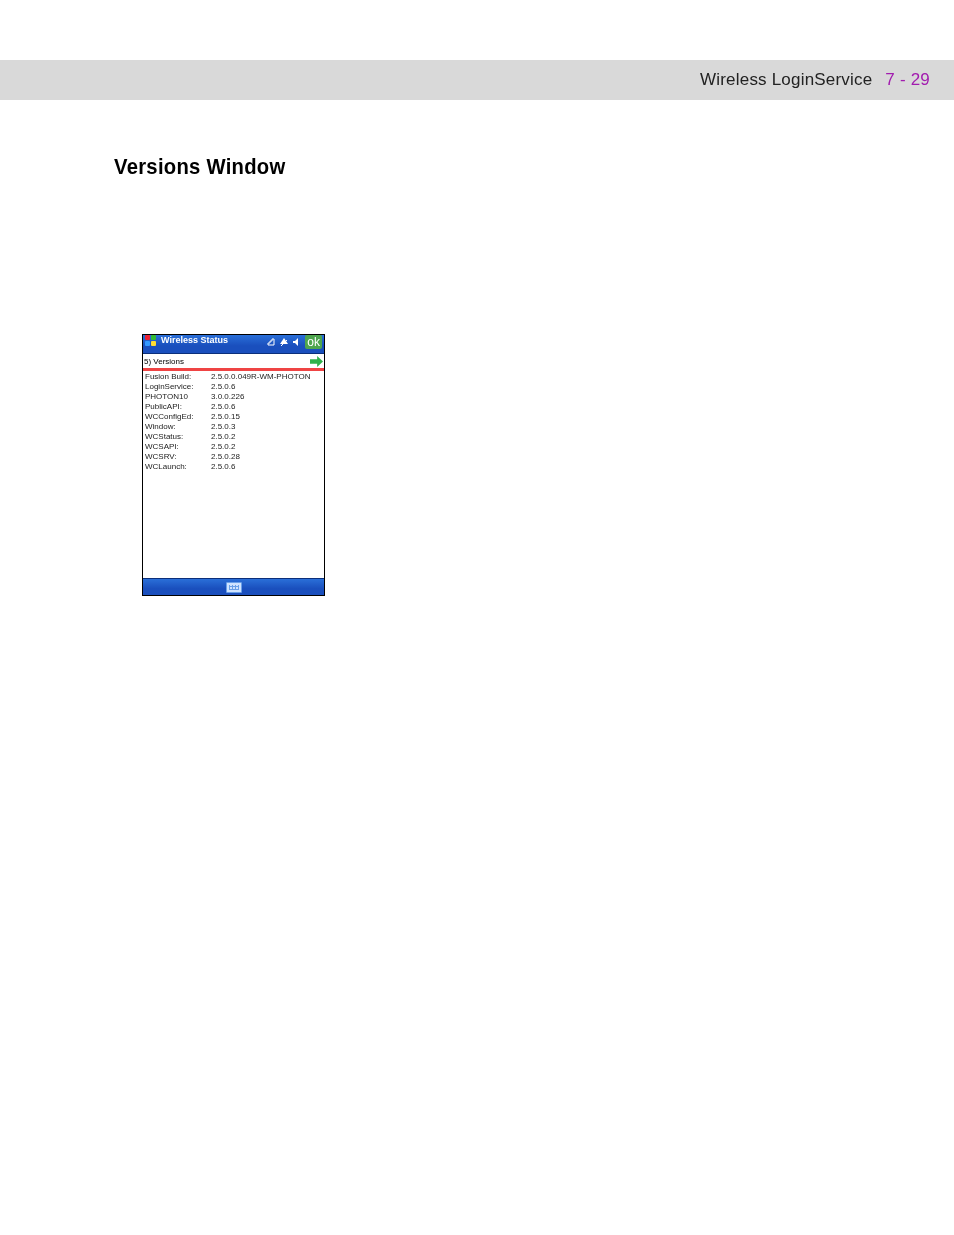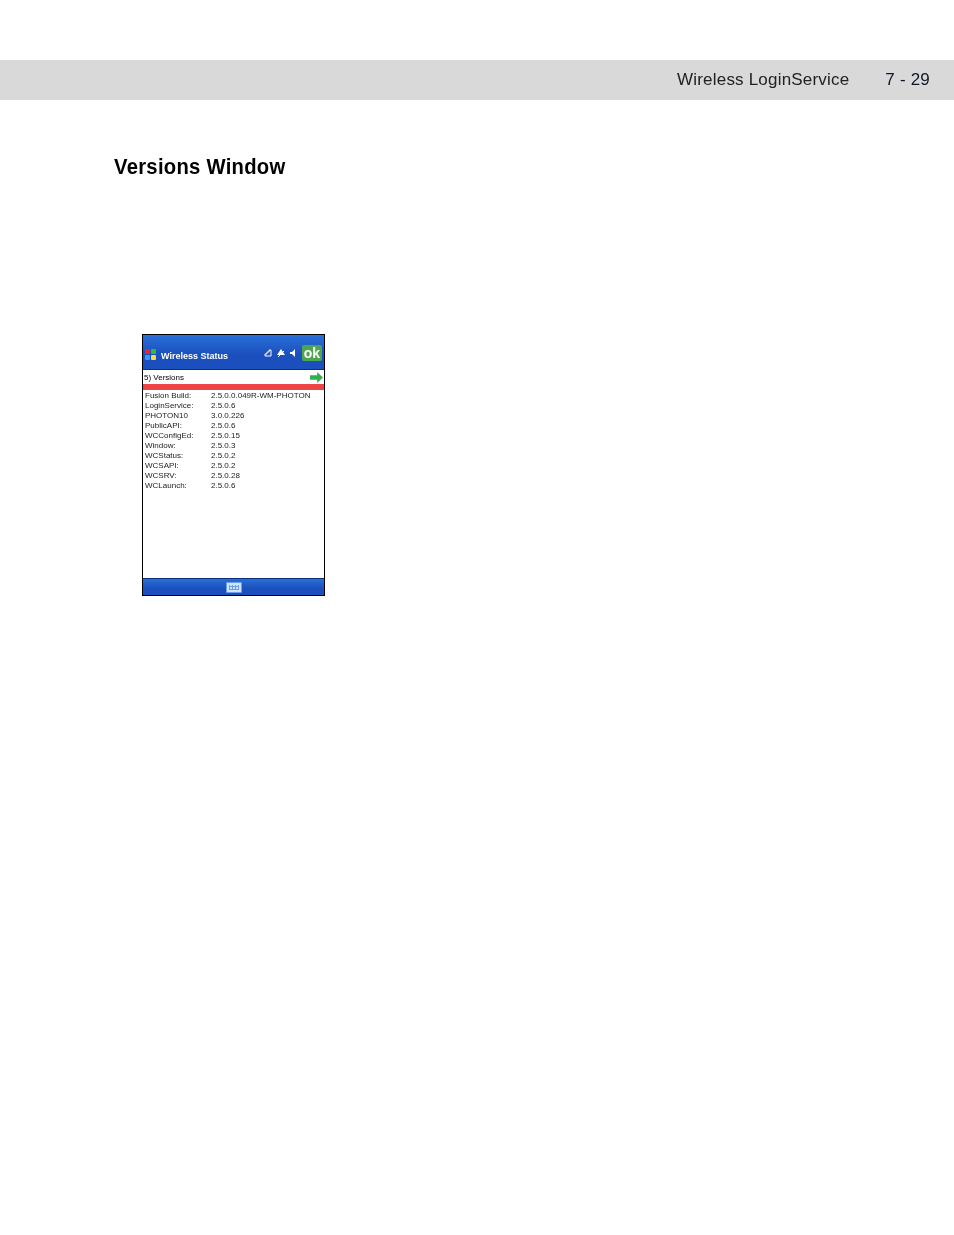--- a/index.html
+++ b/index.html
@@ -30,22 +30,22 @@
   }
   .header-text {
     font-size: 17px;
     letter-spacing: 0.2px;
   }
   .header-chapter {
     font-weight: 400;
     color: #222;
   }
   .header-pagenum {
-    color: #0f172a;
-    margin-left: 31px;
+    color: #a21caf;
+    margin-left: 8px;
   }
   .content {
     padding: 48px 0 0 114px;
     margin-top: 6px;
   }
   .section-title {
     font-size: 22px;
     font-weight: 700;
     letter-spacing: 0.3px;
     font-family: "Arial Narrow", Arial, Helvetica, sans-serif;
@@ -64,25 +64,25 @@
     border-bottom-width: 1px;
     background: #fff;
     display: flex;
     flex-direction: column;
     font-family: Tahoma, Arial, sans-serif;
   }
   .device-titlebar {
     height: 18px;
     background: linear-gradient(#2a6fd8, #1a4fbd 60%, #1a4fbd);
     display: flex;
-    align-items: flex-end;
+    align-items: flex-start;
     color: #fff;
     font-size: 9px;
     font-weight: 700;
-    padding: 8px 2px;
+    padding: 0 2px;
     border-bottom: 1px solid #0b2f7a;
   }
   .start-flag {
     width: 12px;
     height: 12px;
     margin-right: 4px;
     position: relative;
     display: inline-block;
   }
   .start-flag span {
@@ -111,30 +111,30 @@
     display: inline-flex;
     align-items: center;
     justify-content: center;
     color: #fff;
     font-size: 8px;
     line-height: 1;
   }
   .ok-btn {
     background: #4ea54e;
     color: #fff;
-    font-weight: 700;
-    font-size: 14px;
+    font-weight: 400;
+    font-size: 12px;
     padding: 1px 2px;
     border-radius: 2px;
     line-height: 1;
   }
 
   .device-subbar {
     height: 14px;
-    border-bottom: 6px solid #ef4444;
+    border-bottom: 3px solid #ef4444;
     display: flex;
     align-items: center;
     justify-content: space-between;
     padding: 0 1px;
     font-size: 8px;
   }
   .back-arrow {
     width: 13px;
     height: 11px;
     background: #2fb24a;

